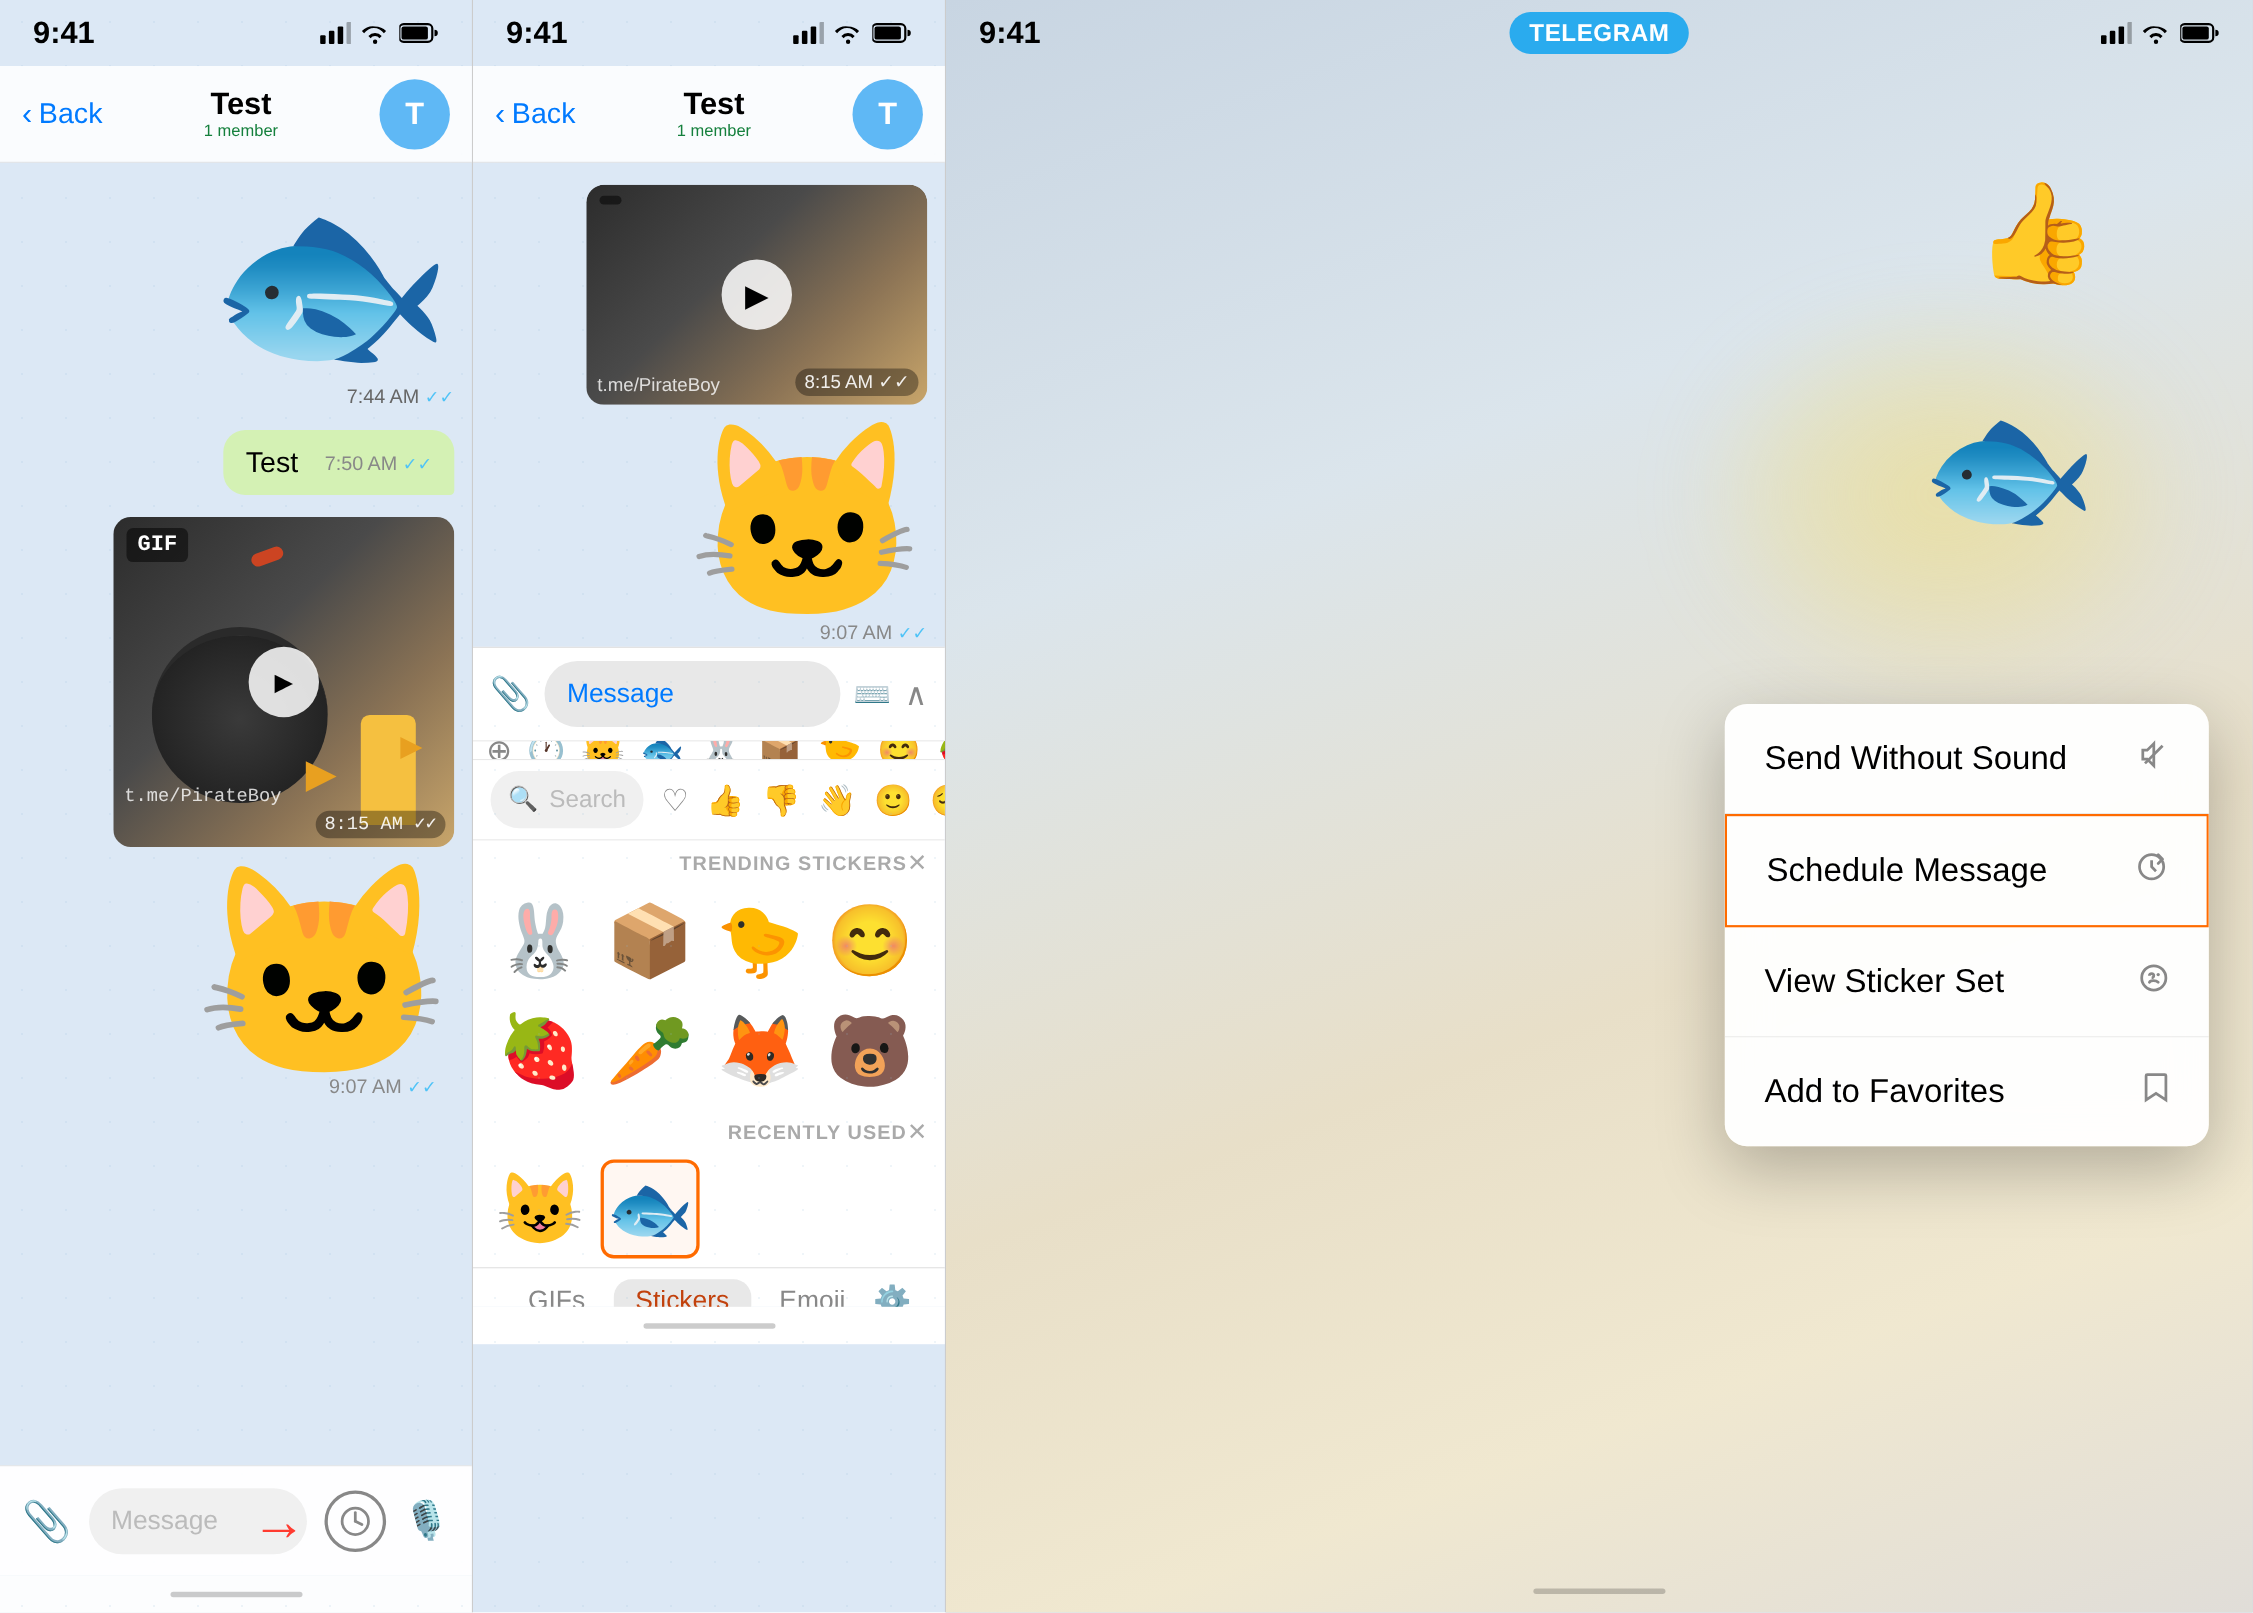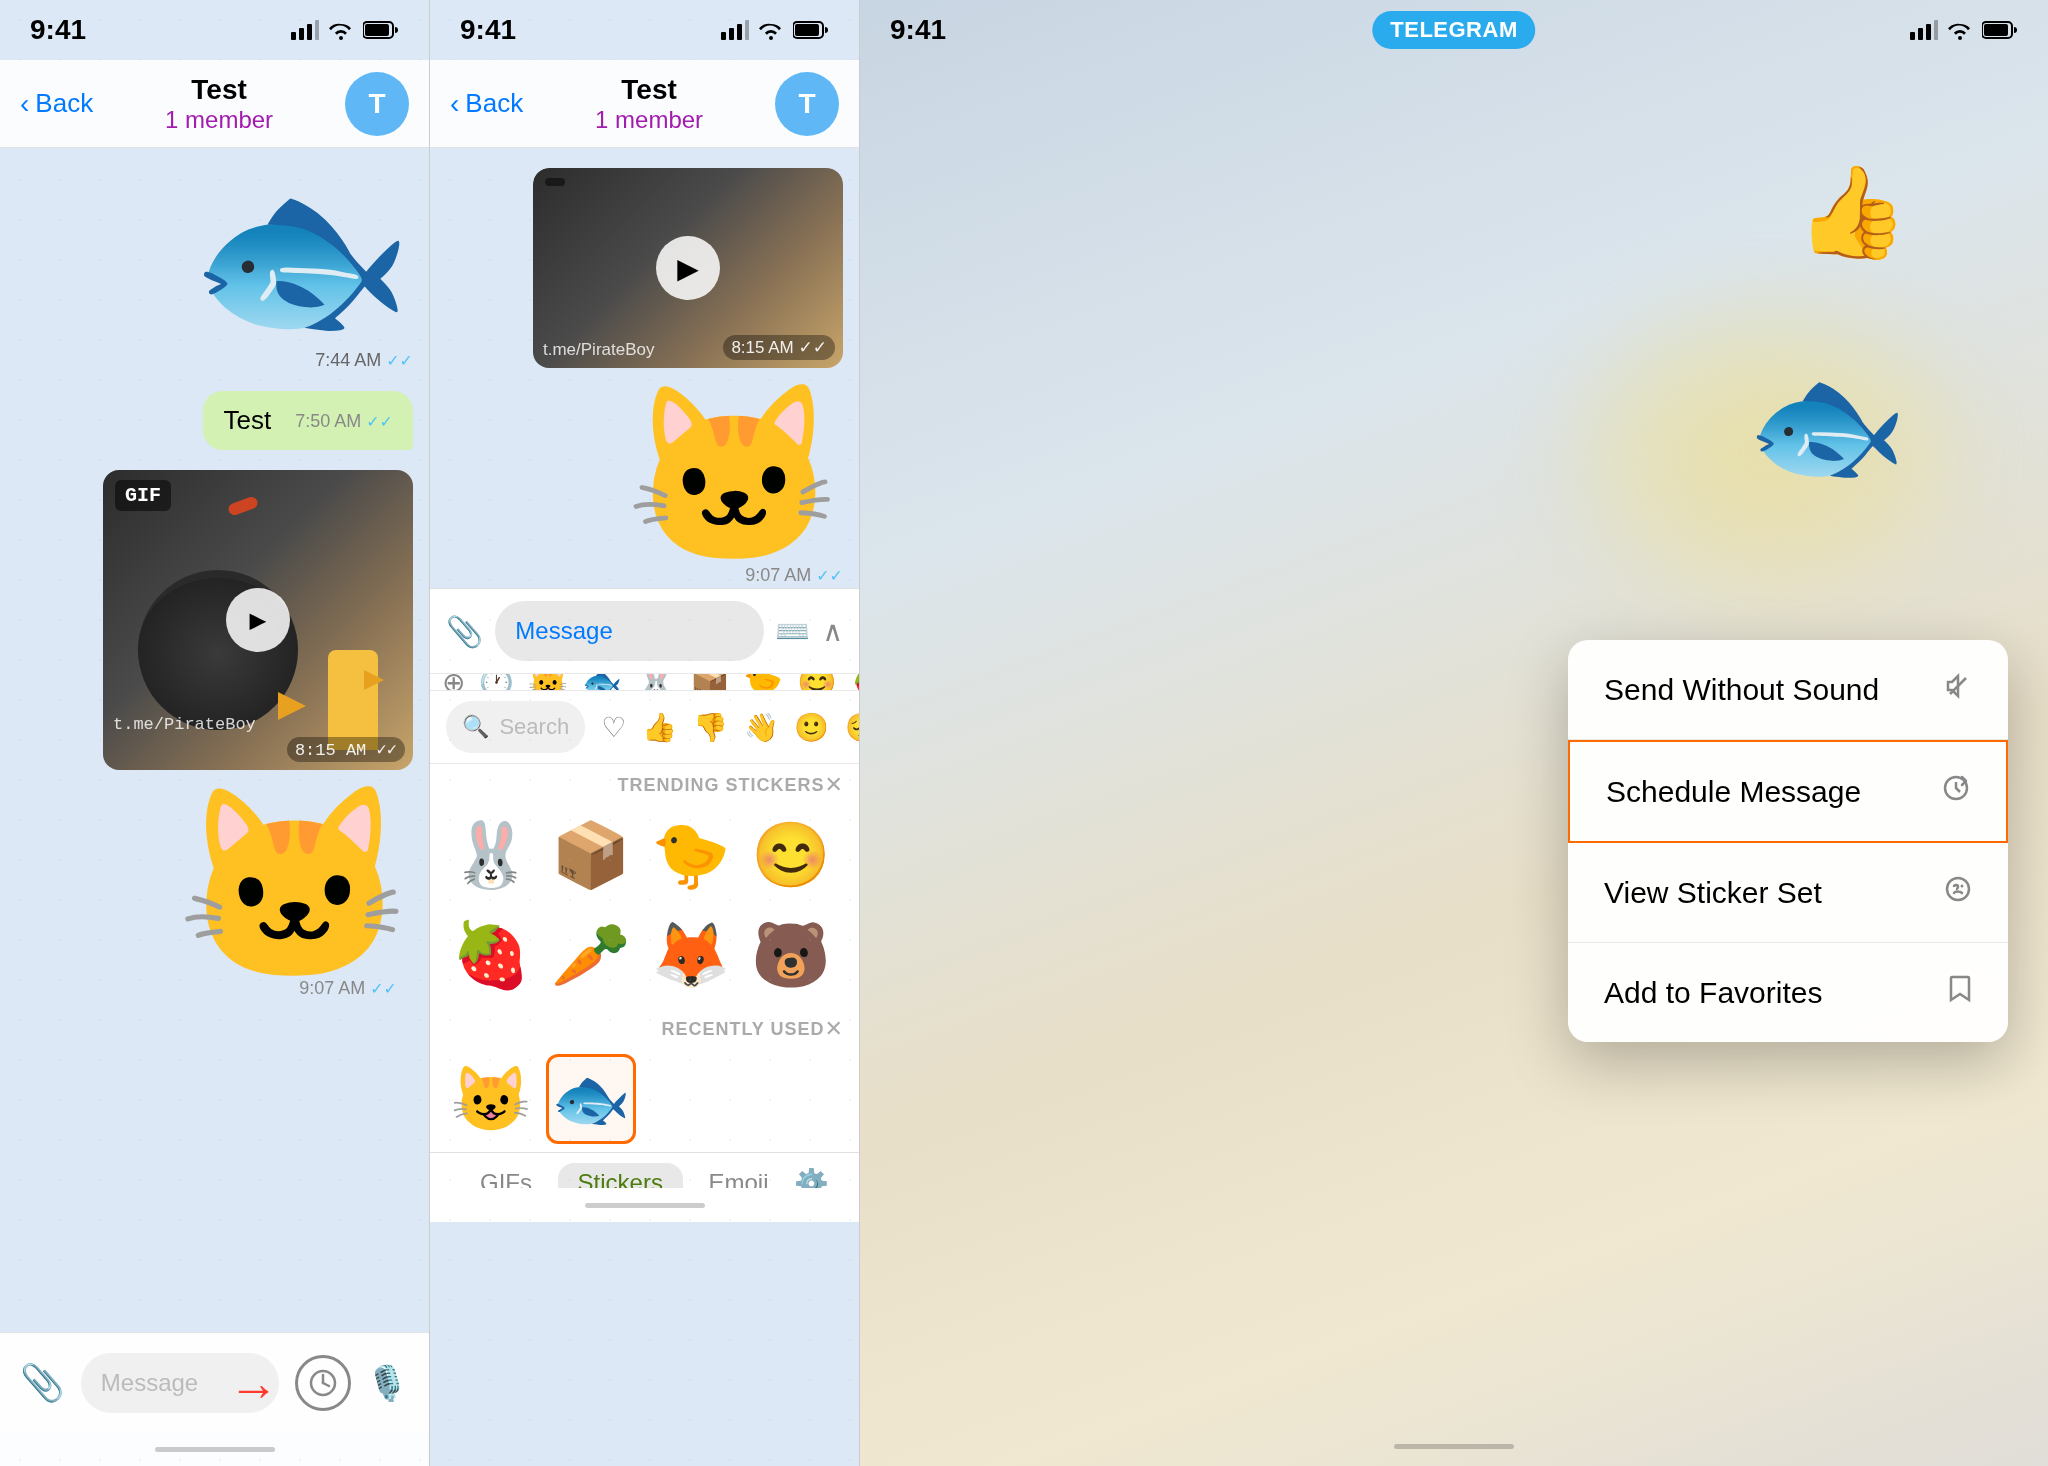--- a/index.html
+++ b/index.html
@@ -95,22 +95,22 @@
     .nav-center {
       flex: 1;
       text-align: center;
     }
     .nav-title {
       font-size: 28px;
       font-weight: 600;
       color: #000;
     }
     .nav-subtitle {
-      font-size: 24px;
-      color: #a21caf;
+      font-size: 15px;
+      color: #15803d;
     }
     .nav-avatar {
       width: 64px;
       height: 64px;
       border-radius: 50%;
       background: #5fb8f5;
       display: flex;
       align-items: center;
       justify-content: center;
       color: #fff;
@@ -366,21 +366,21 @@
     }
     .bottom-tab {
       font-size: 24px;
       color: #888;
       cursor: pointer;
       padding: 6px 20px;
       border-radius: 16px;
     }
     .bottom-tab.active {
       background: #e8e8e8;
-      color: #4d7c0f;
+      color: #c2410c;
       font-weight: 500;
     }
     .gear-icon {
       font-size: 28px;
       color: #888;
     }
 
     
     .panel3-bg {
       position: absolute;

